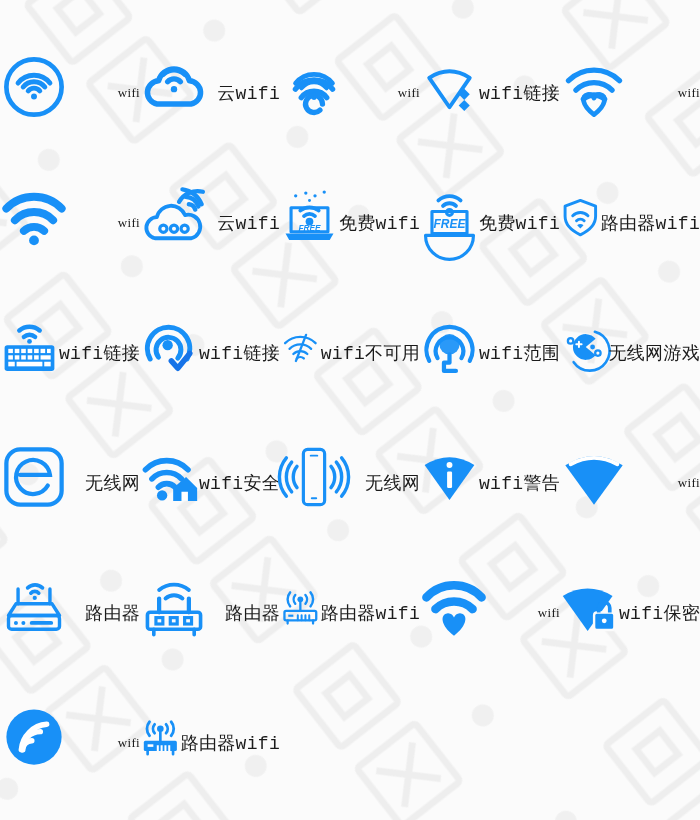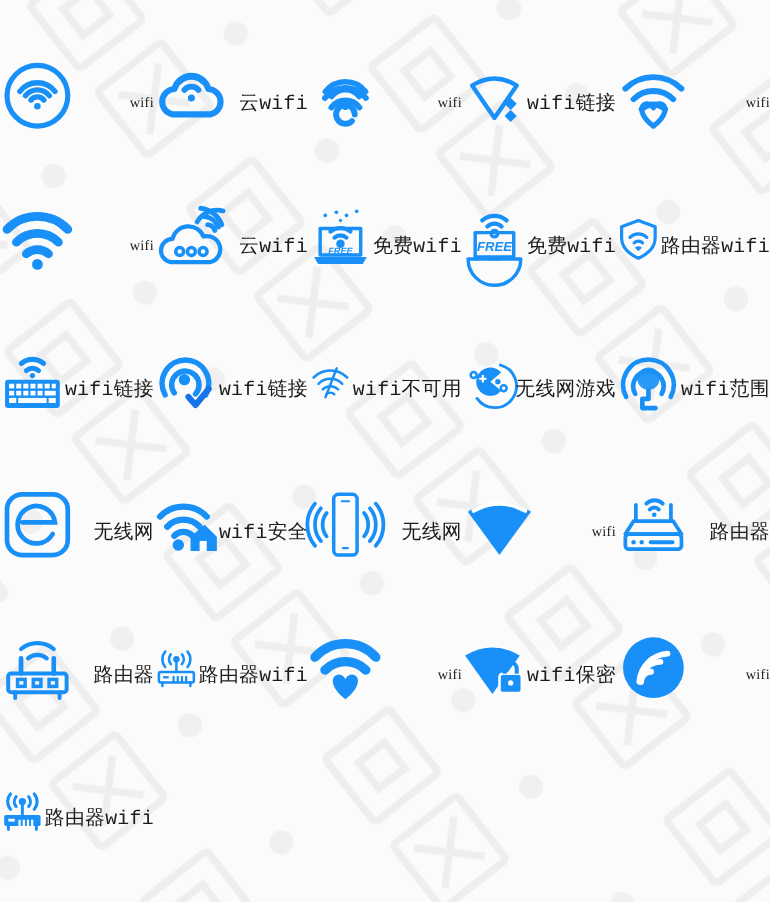--- a/index.html
+++ b/index.html
@@ -242,40 +242,40 @@
           <path d="M21 43 A 15.5 15.5 0 0 1 43 43" fill="none" stroke="#1890f7" stroke-width="3.6" stroke-linecap="round"></path>
           <path d="M26.5 50 A 8 8 0 0 1 37.5 50" fill="none" stroke="#1890f7" stroke-width="3.6" stroke-linecap="round"></path>
           <path d="M41 13 L25 54" fill="none" stroke="#1890f7" stroke-width="3.6" stroke-linecap="round"></path>
         </svg>
       </div>
       <div class="lbl cjk">wifi不可用</div>
     </div>
     <div class="cell">
       <div class="ico">
         <svg viewBox="0 0 64 64" xmlns="http://www.w3.org/2000/svg">
+          <path d="M10 47 A 25 25 0 1 1 54 47" fill="none" stroke="#1890f7" stroke-width="4.6" stroke-linecap="round"></path>
+          <path d="M19 44 A 15 15 0 1 1 45 44" fill="none" stroke="#1890f7" stroke-width="4.6" stroke-linecap="round"></path>
+          <circle cx="32" cy="29" r="11" fill="#1890f7" opacity="0.92"></circle>
+          <path d="M32 40 v9 h-6 v9 h13" fill="none" stroke="#1890f7" stroke-width="4.6" stroke-linecap="round" stroke-linejoin="round"></path>
+        </svg>
+      </div>
+      <div class="lbl cjk">wifi范围</div>
+    </div>
+    <div class="cell">
+      <div class="ico">
+        <svg viewBox="0 0 64 64" xmlns="http://www.w3.org/2000/svg">
           <path d="M46 12 A 26 26 0 1 1 18 52" fill="none" stroke="#1890f7" stroke-width="3.4" stroke-linecap="round"></path>
           <path d="M34 32 L47 21 A 17 17 0 1 0 47 43 Z" fill="#1890f7"></path>
           <circle cx="14" cy="24" r="3.6" fill="none" stroke="#1890f7" stroke-width="3"></circle>
           <circle cx="50" cy="40" r="3.6" fill="none" stroke="#1890f7" stroke-width="3"></circle>
           <circle cx="43" cy="32" r="3.2" fill="#1890f7"></circle>
           <path d="M25 25 v7 M21.5 28.5 h7" stroke="#ffffff" stroke-width="2.6" stroke-linecap="round"></path>
         </svg>
       </div>
       <div class="lbl cjk">无线网游戏</div>
-    </div>
-    <div class="cell">
-      <div class="ico">
-        <svg viewBox="0 0 64 64" xmlns="http://www.w3.org/2000/svg">
-          <path d="M10 47 A 25 25 0 1 1 54 47" fill="none" stroke="#1890f7" stroke-width="4.6" stroke-linecap="round"></path>
-          <path d="M19 44 A 15 15 0 1 1 45 44" fill="none" stroke="#1890f7" stroke-width="4.6" stroke-linecap="round"></path>
-          <circle cx="32" cy="29" r="11" fill="#1890f7" opacity="0.92"></circle>
-          <path d="M32 40 v9 h-6 v9 h13" fill="none" stroke="#1890f7" stroke-width="4.6" stroke-linecap="round" stroke-linejoin="round"></path>
-        </svg>
-      </div>
-      <div class="lbl cjk">wifi范围</div>
     </div>
     <div class="cell">
       <div class="ico">
         <svg viewBox="0 0 64 64" xmlns="http://www.w3.org/2000/svg">
           <rect x="6" y="6" width="52" height="52" rx="13" fill="none" stroke="#1890f7" stroke-width="4"></rect>
           <path d="M45 40 A 16 16 0 1 1 47 30 H 19" fill="none" stroke="#1890f7" stroke-width="4" stroke-linecap="round"></path>
         </svg>
       </div>
       <div class="lbl cjk">无线网</div>
     </div>
@@ -300,20 +300,30 @@
           <rect x="29" y="51" width="6" height="2" rx="1" fill="#1890f7"></rect>
           <path d="M16 22 A 16 16 0 0 0 16 42" fill="none" stroke="#1890f7" stroke-width="3.2" stroke-linecap="round"></path>
           <path d="M11 18 A 22 22 0 0 0 11 46" fill="none" stroke="#1890f7" stroke-width="3.2" stroke-linecap="round"></path>
           <path d="M6 14 A 28 28 0 0 0 6 50" fill="none" stroke="#1890f7" stroke-width="3.2" stroke-linecap="round"></path>
           <path d="M48 22 A 16 16 0 0 1 48 42" fill="none" stroke="#1890f7" stroke-width="3.2" stroke-linecap="round"></path>
           <path d="M53 18 A 22 22 0 0 1 53 46" fill="none" stroke="#1890f7" stroke-width="3.2" stroke-linecap="round"></path>
           <path d="M58 14 A 28 28 0 0 1 58 50" fill="none" stroke="#1890f7" stroke-width="3.2" stroke-linecap="round"></path>
         </svg>
       </div>
       <div class="lbl cjk">无线网</div>
+    </div>
+    <div class="cell">
+      <div class="ico">
+        <svg viewBox="0 0 64 64" xmlns="http://www.w3.org/2000/svg">
+          <path d="M5 19 Q32 2 59 19 L32 57 Z" fill="#1890f7"></path>
+          <circle cx="32" cy="19" r="3.2" fill="#ffffff"></circle>
+          <rect x="29.4" y="26" width="5.4" height="18" rx="1.4" fill="#ffffff"></rect>
+        </svg>
+      </div>
+      <div class="lbl cjk">wifi警告</div>
     </div>
     <div class="cell">
       <div class="ico">
         <svg viewBox="0 0 64 64" xmlns="http://www.w3.org/2000/svg">
           <path d="M5 21 Q32 4 59 21 L32 58 Z" fill="#1890f7"></path>
           <path d="M10 20 Q32 8 54 20" fill="none" stroke="#ffffff" stroke-width="3.6" stroke-linecap="round"></path>
         </svg>
       </div>
       <div class="lbl">wifi</div>
     </div>

